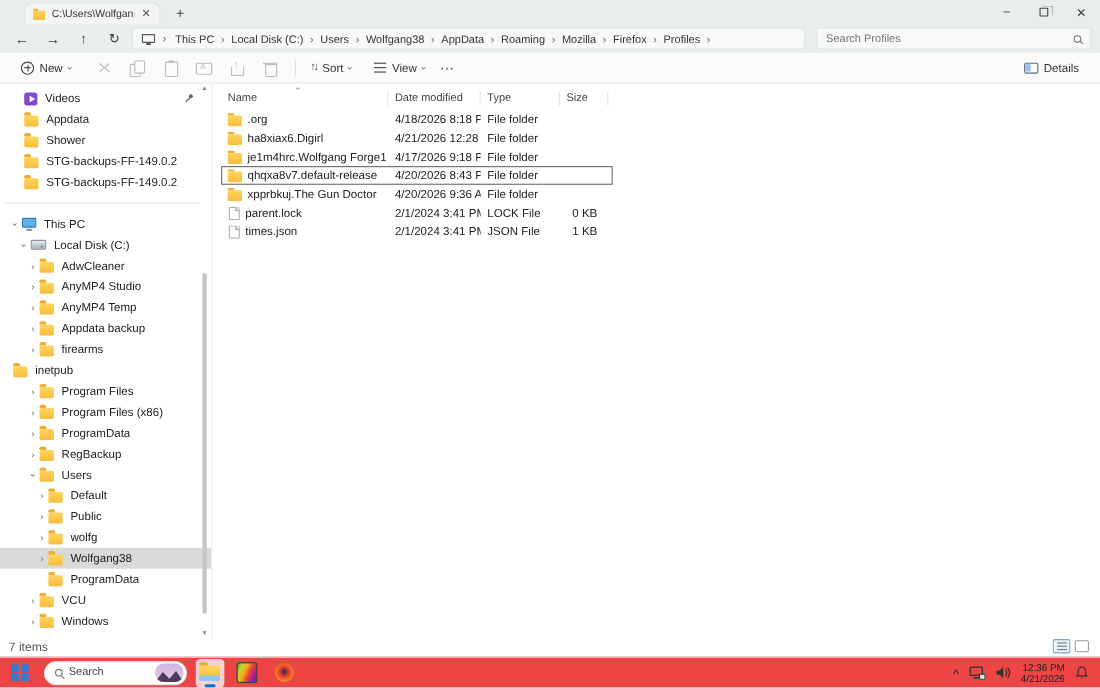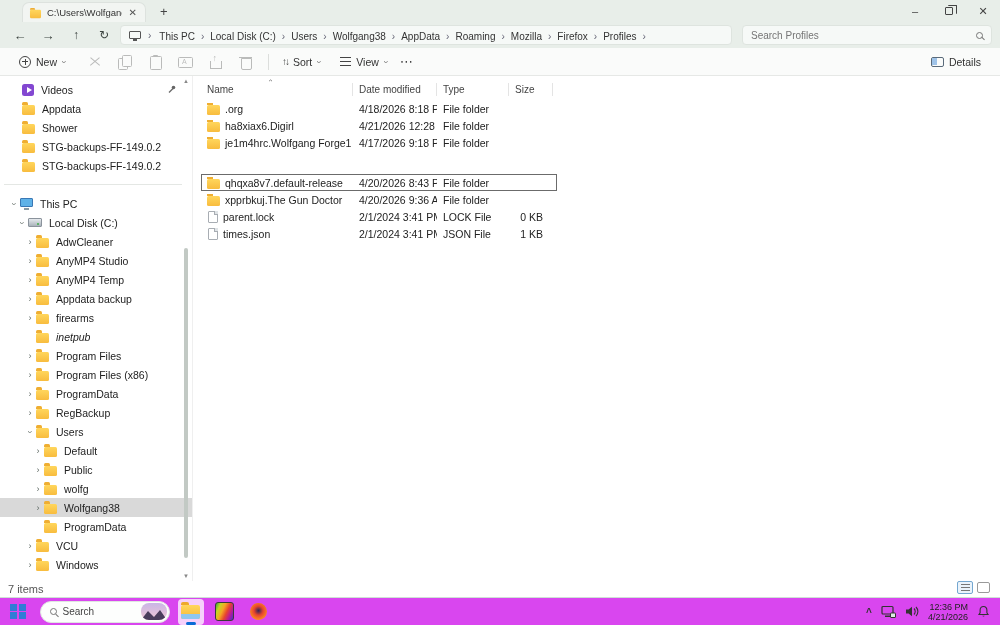--- a/index.html
+++ b/index.html
@@ -101,37 +101,37 @@
   .scroll-arrow { position:absolute; left:2px; font-size:6px; color:#888; }
   .side-thumb { position:absolute; left:3px; width:4px; background:#c2c9c4; border-radius:2px; top:170px; height:310px; }
 
   .main { flex:1; border-left:1px solid #efefef; padding:4px 0 0 8px; position:relative; }
   .hdr-row { display:flex; height:18px; align-items:center; position:relative; margin-bottom:2px; }
   .hcol { font-size:10px; color:#444; border-right:1px solid #e4e4e4; height:13px; line-height:13px; padding-left:6px; }
   .c-name { width:152px; } .c-date { width:84px; } .c-type { width:72px; } .c-size { width:44px; }
   .sort-caret { position:absolute; left:68px; top:-4px; font-size:8px; color:#666;
     transform:rotate(-90deg); display:inline-block; }
   .frow { display:flex; align-items:center; height:17px; width:356px; font-size:10.5px; color:#222; }
-  .frow.sel { outline:1px solid #6b6b6b; outline-offset:-1px;margin-top:23px; }
+  .frow.sel { outline:1px solid #6b6b6b; outline-offset:-1px; }
   .fcell { padding-left:6px; white-space:nowrap; overflow:hidden; }
   .fname { width:152px; display:flex; align-items:center; gap:5px; }
   .fdate { width:84px; } .ftype { width:72px; }
   .fsize { width:44px; text-align:right; padding-right:10px; }
 
   
   .statusbar { height:16px; background:#fff; display:flex; align-items:center; padding:0 8px; position:relative; }
   .status-text { font-size:11px; color:#555; }
   .view-toggles { position:absolute; right:10px; top:0; display:flex; gap:4px; align-items:center; }
   .vt-details { width:16px; height:13px; background:#eaf3fb; border:1px solid #74a7d0; border-radius:2px;
     display:flex; flex-direction:column; justify-content:center; gap:1.5px; padding:0 2.5px; }
   .vt-details i { display:block; height:1.3px; background:#777; }
   .vt-icons { width:13px; height:11px; border:1px solid #9a9a9a; border-radius:2px; }
 
   
-  .taskbar { height:28px; background:#d946ef; border-top:1px solid #cfe0d6; display:flex; align-items:center;
+  .taskbar { height:28px; background:#ef4444; border-top:1px solid #cfe0d6; display:flex; align-items:center;
     padding:0 10px; position:relative; }
   .win-logo { display:grid; grid-template-columns:7px 7px; grid-gap:1.5px; margin-right:14px; }
   .win-logo i { width:7px; height:7px; background:#2f7cd6; display:block; }
   .tb-search { height:22px; width:130px; background:#fdfefd; border:1px solid #dfe6e0; border-radius:11px;
     display:flex; align-items:center; padding:0 2px 0 9px; gap:6px; }
   .tb-search-label { font-size:10px; color:#444; flex:1; }
   .task-app { width:26px; height:26px; border-radius:4px; display:flex; align-items:center; justify-content:center;
     position:relative; margin-left:8px; }
   .task-app.active { background:rgba(255,255,255,.75); }
   .app-indicator { position:absolute; bottom:0px; left:8px; width:10px; height:2.5px; background:#0b6bd6; border-radius:2px; }
@@ -275,21 +275,21 @@
           <div class="srow" style="padding-left: 24px;">
             <span class="chev">›</span>
             <span class="folder-icon"></span>
             <span class="slabel">Appdata backup</span>
           </div>
           <div class="srow" style="padding-left: 24px;">
             <span class="chev">›</span>
             <span class="folder-icon"></span>
             <span class="slabel">firearms</span>
           </div>
-          <div class="srow" style="padding-left: 24px; font-style: italic;">
+          <div class="srow" style="">
             <span class="chev"></span>
             <span class="folder-icon"></span>
             <span class="slabel">inetpub</span>
           </div>
           <div class="srow" style="padding-left: 24px;">
             <span class="chev">›</span>
             <span class="folder-icon"></span>
             <span class="slabel">Program Files</span>
           </div>
           <div class="srow" style="padding-left: 24px;">

